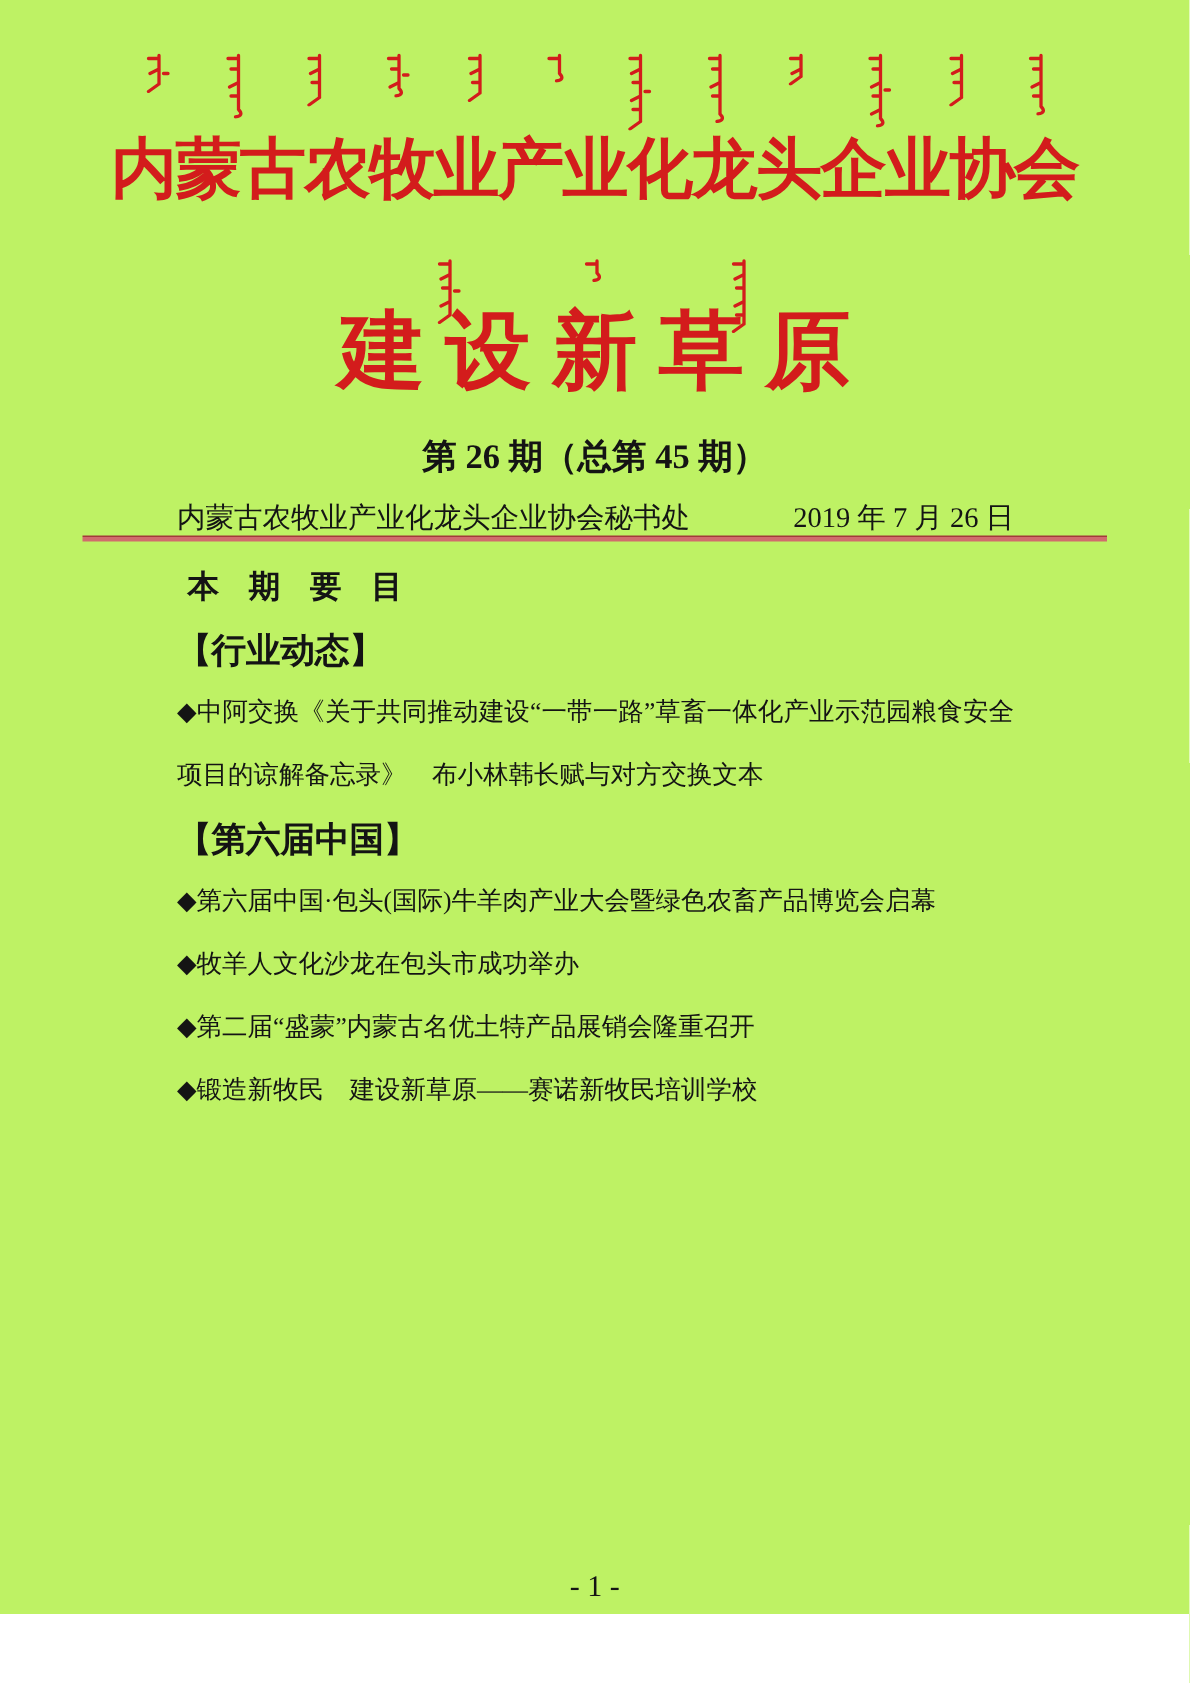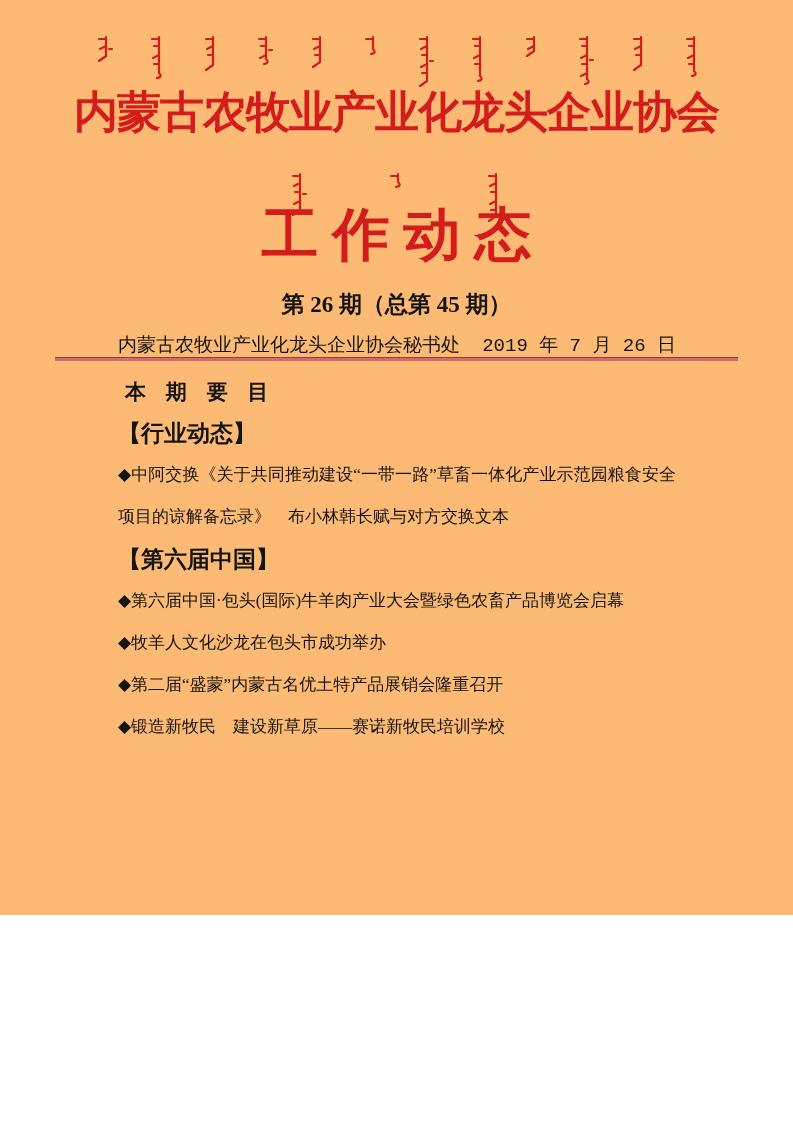--- a/index.html
+++ b/index.html
@@ -1,19 +1,19 @@
 <!DOCTYPE html>
 <html style="--red: #d31c1c;"><head>
 <meta charset="utf-8">
 <style>
   html,body{margin:0;padding:0;background:#fff;}
   *{box-sizing:border-box;}
   :root{--red:#d31c1c;}
   .page{
-    position:relative;width:793px;height:915px;background:#fdba74;overflow:hidden;
+    position:relative;width:793px;height:1076px;background:#bef264;overflow:hidden;
     font-family:"Liberation Serif","DejaVu Serif",serif;color:#141414;
   }
   .mongol-row{position:absolute;display:flex;align-items:flex-start;}
   .mongol-top{top:35px;left:95px;width:608px;justify-content:space-between;}
   .mongol-mid{top:172px;left:0;width:100%;justify-content:center;gap:78px;}
   .mword{display:block;line-height:0;}
   .org-title{
     position:absolute;top:88px;left:0;width:100%;margin:0;text-align:center;
     font-size:44px;line-height:50px;font-weight:bold;color:var(--red);
     letter-spacing:-1px;white-space:nowrap;
@@ -23,21 +23,21 @@
     font-size:57px;line-height:64px;font-weight:bold;color:var(--red);
     letter-spacing:14px;text-indent:14px;white-space:nowrap;
   }
   .issue-line{
     position:absolute;top:290px;left:0;width:100%;text-align:center;
     font-size:23px;line-height:30px;font-weight:bold;
   }
   .pub-row{
     position:absolute;top:334px;left:118px;width:558px;
     display:flex;justify-content:space-between;align-items:flex-end;
-    font-size:19px;line-height:24px;font-family:Liberation Mono, monospace;
+    font-size:19px;line-height:24px;
   }
   .red-rule{
     position:absolute;top:357px;left:55px;width:683px;height:4px;
     background:linear-gradient(to bottom,#a23a3a 0 1px,#d06c6c 1px 100%);
   }
   .contents{position:absolute;top:372px;left:118px;width:558px;}
   .toc-title{
     text-align:left;font-family:"Liberation Sans","DejaVu Sans",sans-serif;
     font-weight:bold;font-size:21px;line-height:40px;letter-spacing:7px;text-indent:7px;
   }
@@ -106,21 +106,21 @@
           <path d="M11 4 H4 M11 2 V38 M11 11 L5 14 M11 20 H6 M11 29 L5 32 M11 38 L4 43 M14 22 h3" fill="none" stroke="#d31c1c" stroke-width="2.2" stroke-linecap="round" stroke-linejoin="round"></path>
         </svg></span>
     <span class="mword"><svg width="20" height="16" viewBox="0 0 20 16" xmlns="http://www.w3.org/2000/svg">
           <path d="M11 4 H4 M11 2 V10 M11 10 Q15 14 9 15" fill="none" stroke="#d31c1c" stroke-width="2.2" stroke-linecap="round" stroke-linejoin="round"></path>
         </svg></span>
     <span class="mword"><svg width="20" height="50" viewBox="0 0 20 50" xmlns="http://www.w3.org/2000/svg">
           <path d="M11 4 H4 M11 2 V44 M11 11 L5 14 M11 20 H6 M11 29 L5 32 M11 38 H6 M11 44 L4 49" fill="none" stroke="#d31c1c" stroke-width="2.2" stroke-linecap="round" stroke-linejoin="round"></path>
         </svg></span>
   </div>
 
-  <h2 class="bulletin-title">工作动态</h2>
+  <h2 class="bulletin-title">建设新草原</h2>
 
   <div class="issue-line">第 26 期（总第 45 期）</div>
 
   <div class="pub-row">
     <span>内蒙古农牧业产业化龙头企业协会秘书处</span>
     <span>2019 年 7 月 26 日</span>
   </div>
 
   <div class="red-rule"></div>
 

